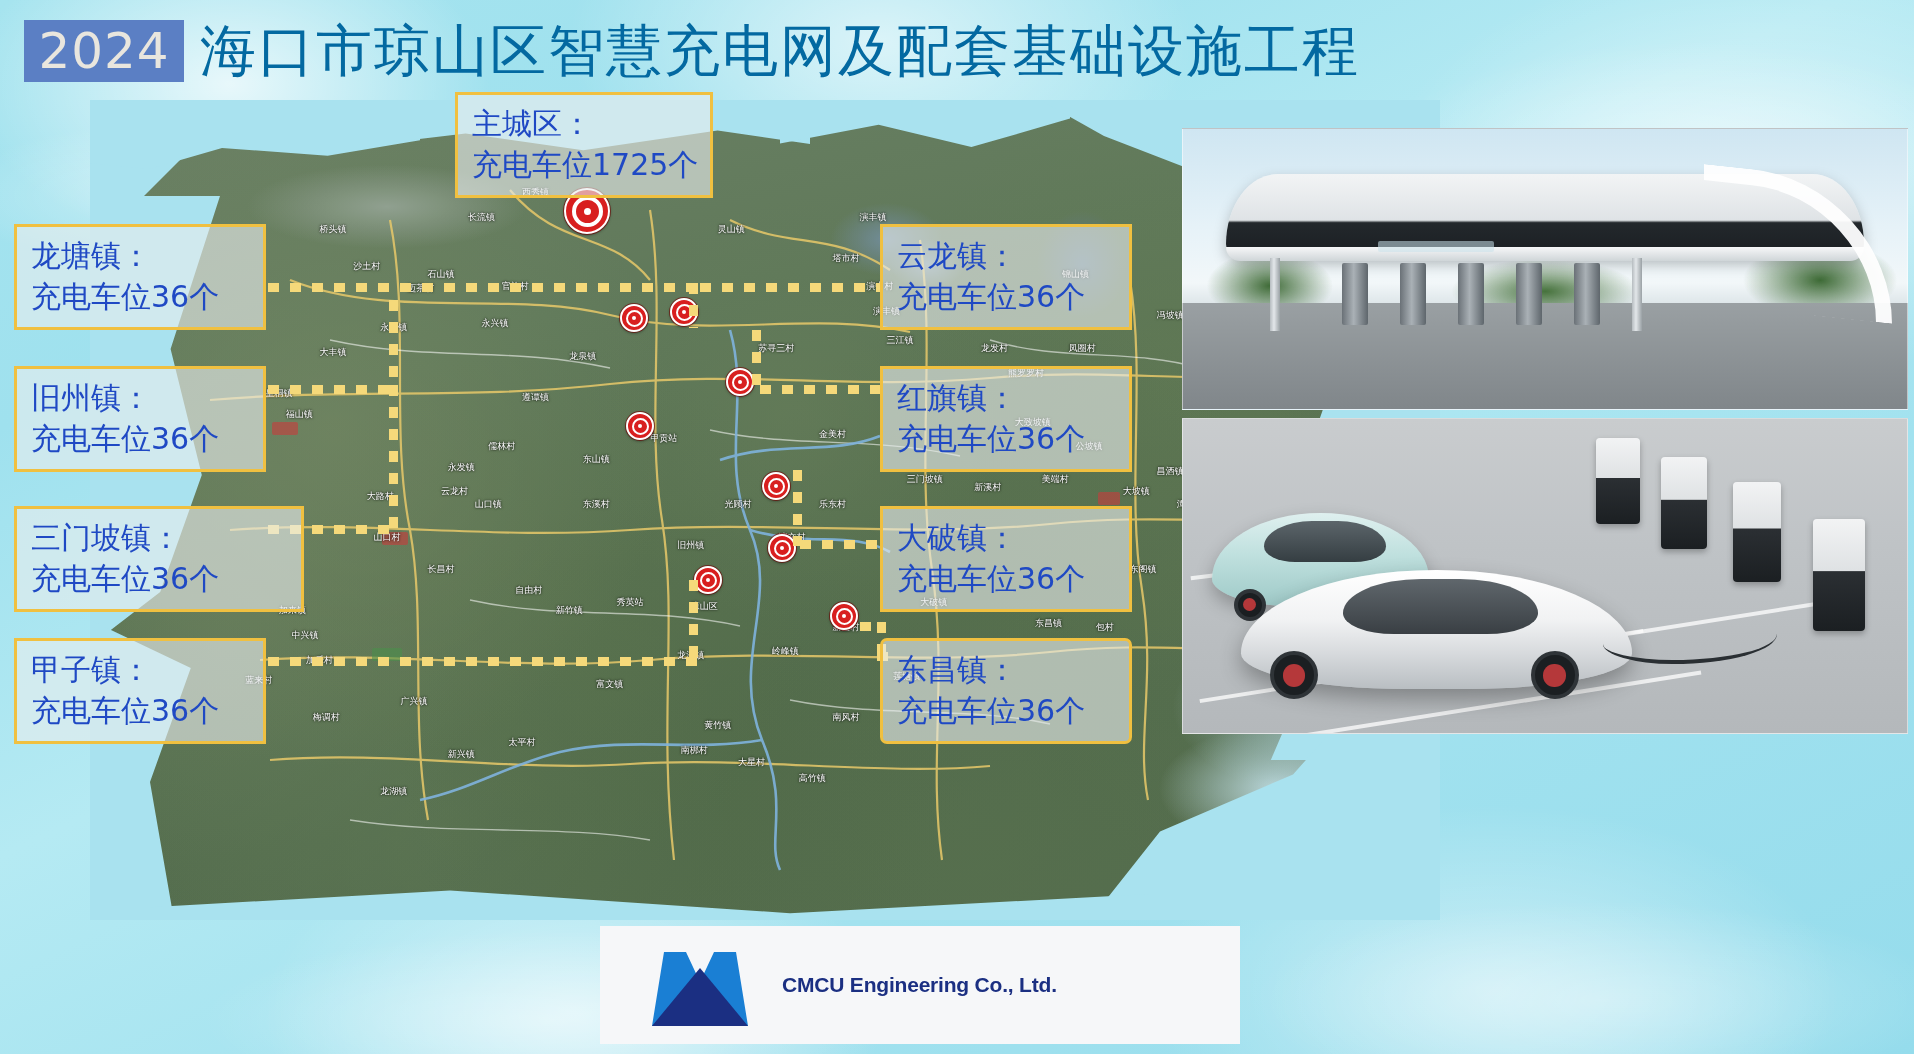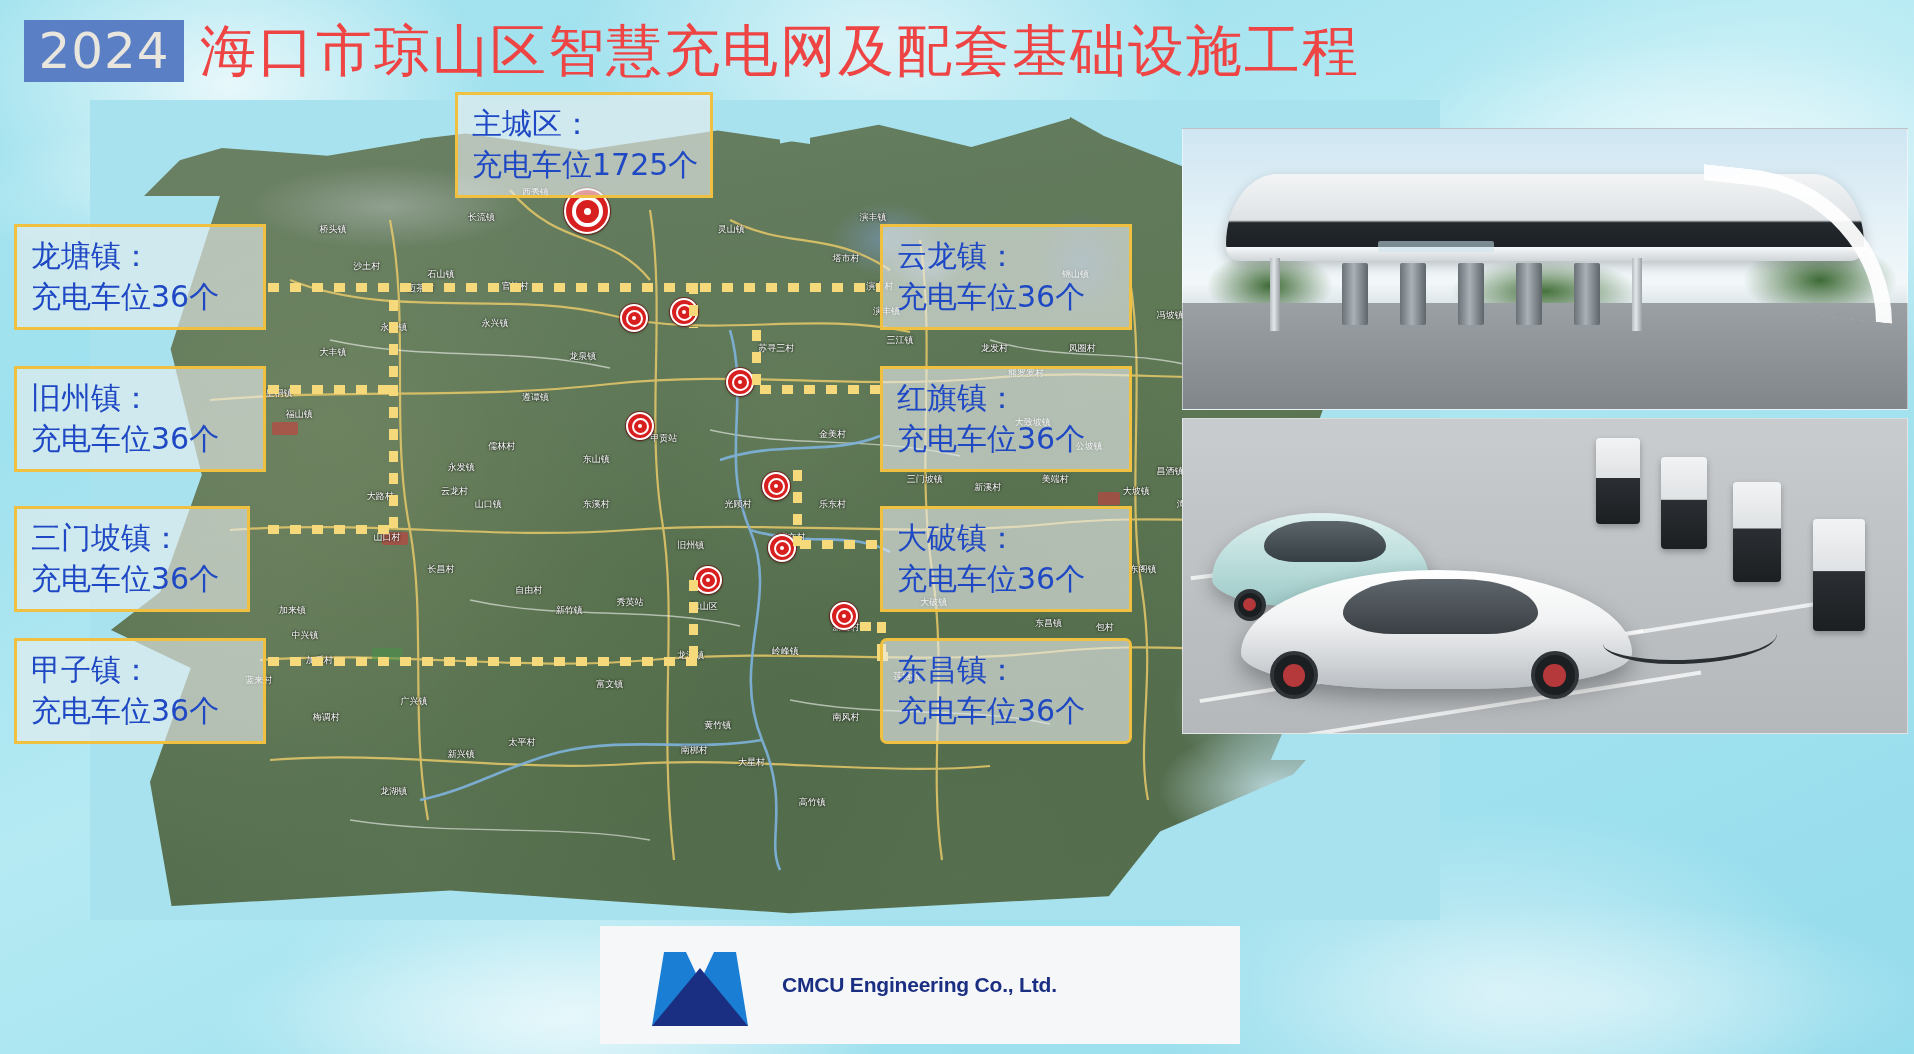--- a/index.html
+++ b/index.html
@@ -29,21 +29,21 @@
     position: absolute; left: 24px; top: 20px;
     width: 160px; height: 62px;
     background: #5b7fc4;
     display: flex; align-items: center; justify-content: center;
     color: #e9e6de; font-size: 50px; letter-spacing: 1px;
     font-family: "DejaVu Sans", sans-serif;
   }
   .main-title {
     position: absolute; left: 200px; top: 18px;
     font-size: 56px; line-height: 66px;
-    color: #ef4444;
+    color: #0369a1;
     letter-spacing: 2px;
     white-space: nowrap;
     font-family: "DejaVu Sans", "Liberation Sans", sans-serif;
   }
 
   
   .map-panel {
     position: absolute; left: 90px; top: 100px;
     width: 1350px; height: 820px;
     overflow: hidden;
@@ -396,21 +396,21 @@
       <div class="map-place" style="left: 82.5%; top: 64.5%;">文昌镇</div>
       <div class="map-place" style="left: 88%; top: 66%;">东郊镇</div>
       <div class="map-place" style="left: 37.5%; top: 70.5%;">富文镇</div>
       <div class="map-place" style="left: 55%; top: 74.5%;">南风村</div>
       <div class="map-place" style="left: 45.5%; top: 75.5%;">黄竹镇</div>
       <div class="map-place" style="left: 23%; top: 72.5%;">广兴镇</div>
       <div class="map-place" style="left: 31%; top: 77.5%;">太平村</div>
       <div class="map-place" style="left: 26.5%; top: 79%;">新兴镇</div>
       <div class="map-place" style="left: 40.5%; top: 78.5%; padding-left: 44px;">南梆村</div>
       <div class="map-place" style="left: 48%; top: 80%;">大星村</div>
-      <div class="map-place" style="left: 52.5%; top: 82%; margin-top: 24px;">高竹镇</div>
+      <div class="map-place" style="left: 52.5%; top: 82%;">高竹镇</div>
       <div class="map-place" style="left: 21.5%; top: 83.5%;">龙湖镇</div>
       <div class="map-place" style="left: 13%; top: 64.5%; padding-left: 26px;">中兴镇</div>
       <div class="map-place" style="left: 14%; top: 61.5%;">加来镇</div>
       <div class="map-place" style="left: 16%; top: 67.5%;">加乐村</div>
       <div class="map-place" style="left: 11.5%; top: 70%;">蓝来村</div>
       <div class="map-place" style="left: 16.5%; top: 74.5%;">梅调村</div>
       <div class="map-place" style="left: 88.5%; top: 49.5%;">全美村</div>
     </div>
 
   <div class="marker big" style="left:474px;top:88px;"></div>
@@ -453,21 +453,21 @@
 </div>
 
 <div class="callout" style="left:14px;top:224px;width:252px;">
   <span class="l1">龙塘镇：</span>
   <span class="l2">充电车位36个</span>
 </div>
 <div class="callout" style="left:14px;top:366px;width:252px;">
   <span class="l1">旧州镇：</span>
   <span class="l2">充电车位36个</span>
 </div>
-<div class="callout" style="left:14px;top:506px;width:236px;">
+<div class="callout" style="left:14px;top:506px;width:290px;">
   <span class="l1">三门坡镇：</span>
   <span class="l2">充电车位36个</span>
 </div>
 <div class="callout" style="left:14px;top:638px;width:252px;">
   <span class="l1">甲子镇：</span>
   <span class="l2">充电车位36个</span>
 </div>
 
 <div class="callout" style="left:880px;top:224px;width:252px;">
   <span class="l1">云龙镇：</span>

